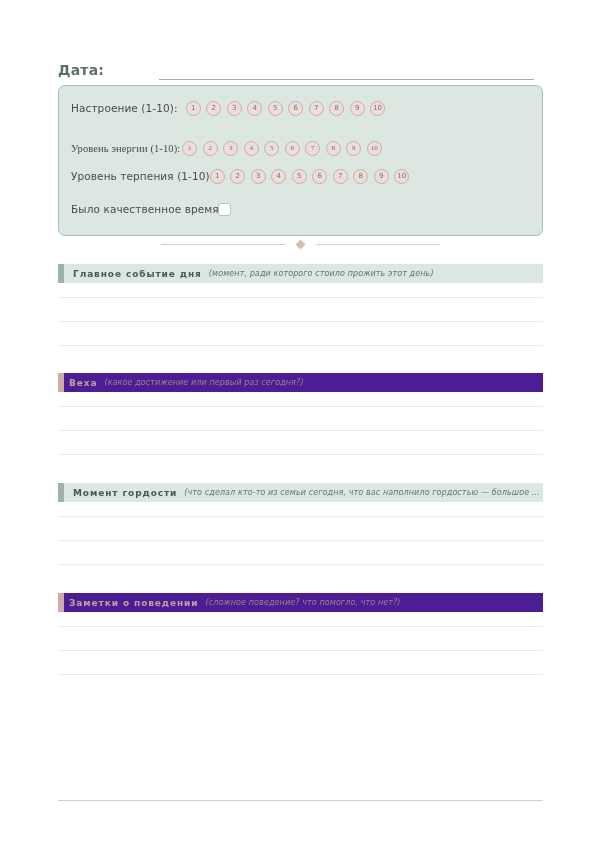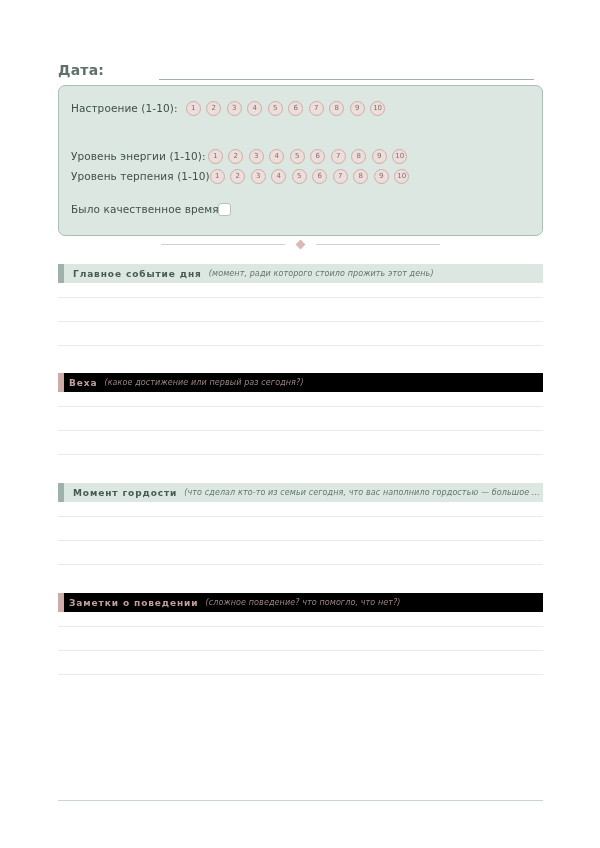--- a/index.html
+++ b/index.html
@@ -64,21 +64,21 @@
   }
   .metric-row {
     position: absolute;
     left: 12px;
     right: 10px;
     height: 20px;
     display: flex;
     align-items: center;
   }
   .metric-row.r1 { top: 12px; }
-  .metric-row.r2 { top: 60px; }
+  .metric-row.r2 { top: 52px; font-family: Liberation Serif, serif; }
   .metric-row.r3 { top: 80px; }
   .metric-row.r4 { top: 113px; }
 
   .metric-label {
     font-size: 10.5px;
     color: #3f5048;
     white-space: nowrap;
     letter-spacing: 0.1px;
   }
   .scale {
@@ -178,21 +178,21 @@
     white-space: nowrap;
   }
 
   
   .theme-green .section-head { background: #dde7e2; }
   .theme-green .accent { background: #9fb2aa; }
   .theme-green .sec-title { color: #465a52; }
   .theme-green .sec-hint { color: #62756d; }
 
   
-  .theme-rose .section-head { background: #000000; padding-left: 11px; }
+  .theme-rose .section-head { background: #4c1d95; padding-left: 11px; }
   .theme-rose .accent { background: #ceada8; }
   .theme-rose .sec-title { color: #c0a09b; }
   .theme-rose .sec-hint { color: #9b8481; }
 
   .write-line {
     position: absolute;
     left: 0;
     width: 485px;
     height: 1px;
     background: #e7ebe9;

